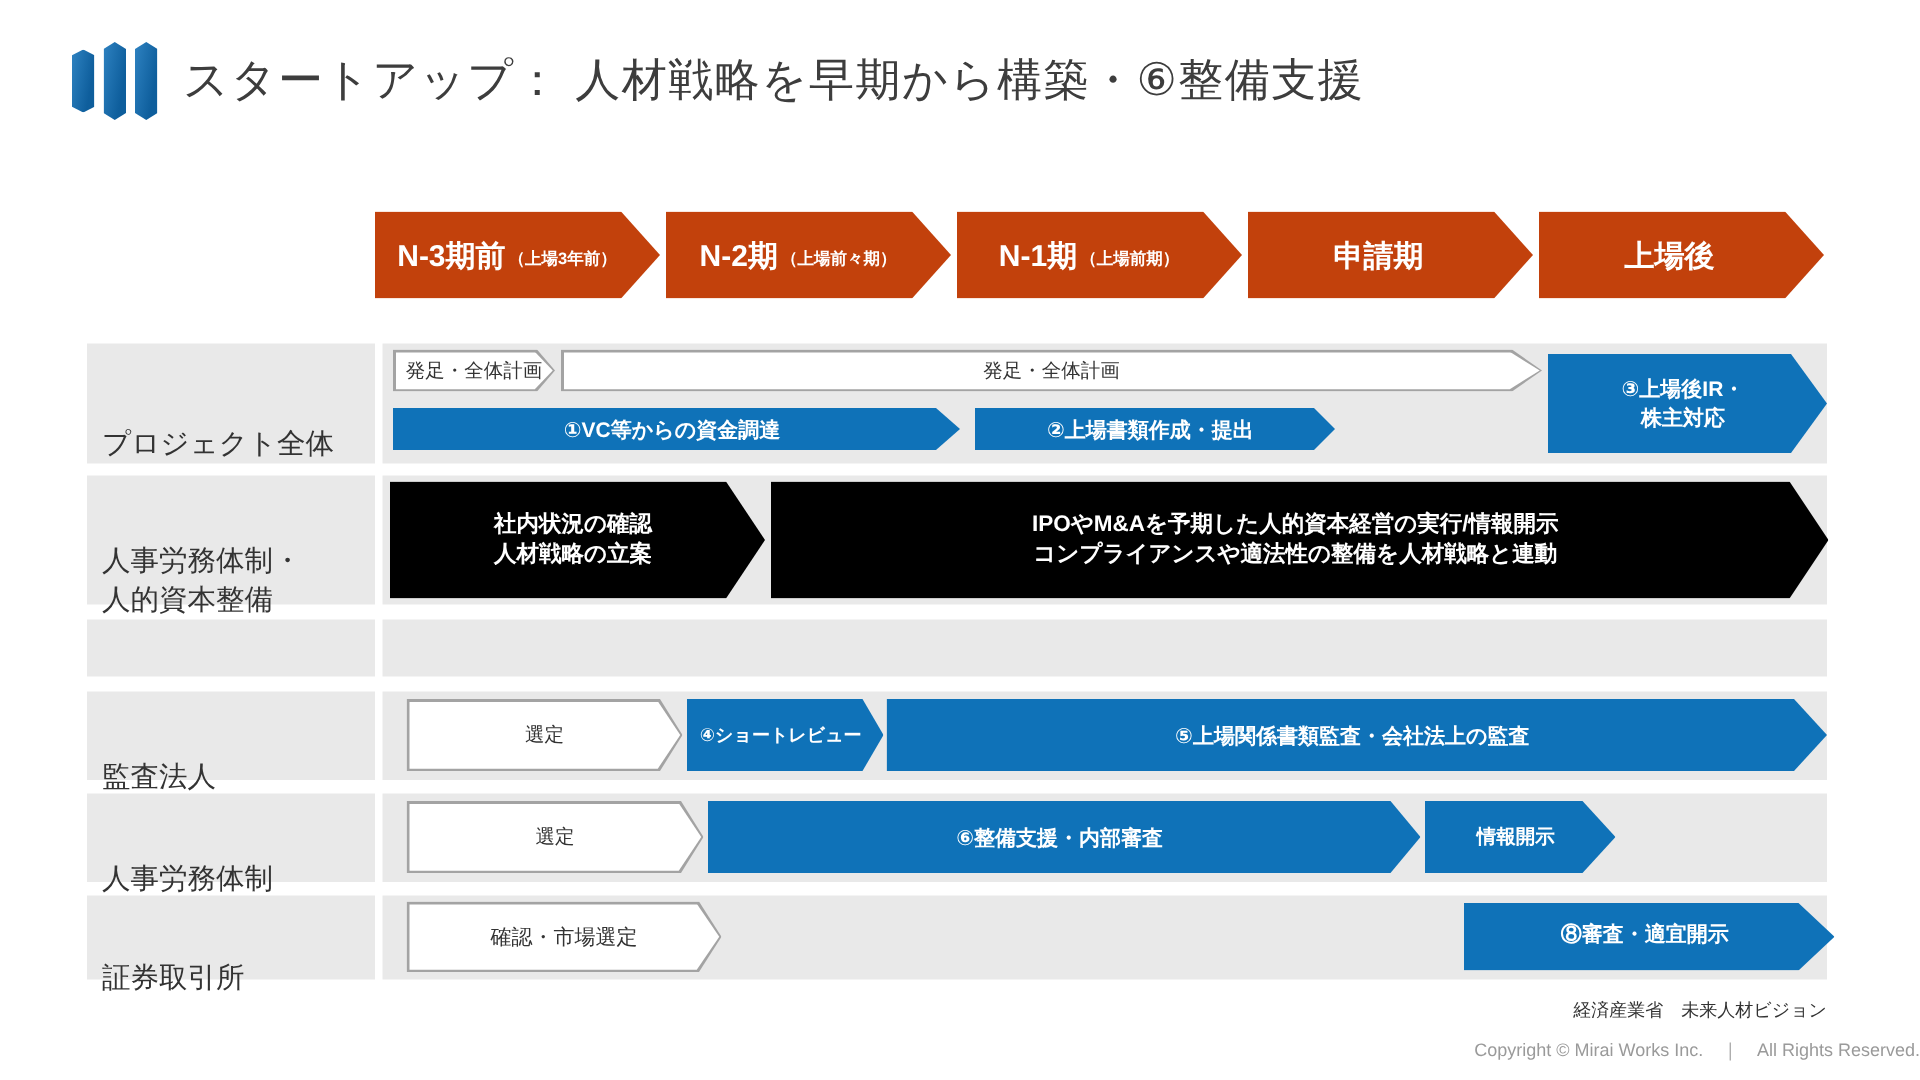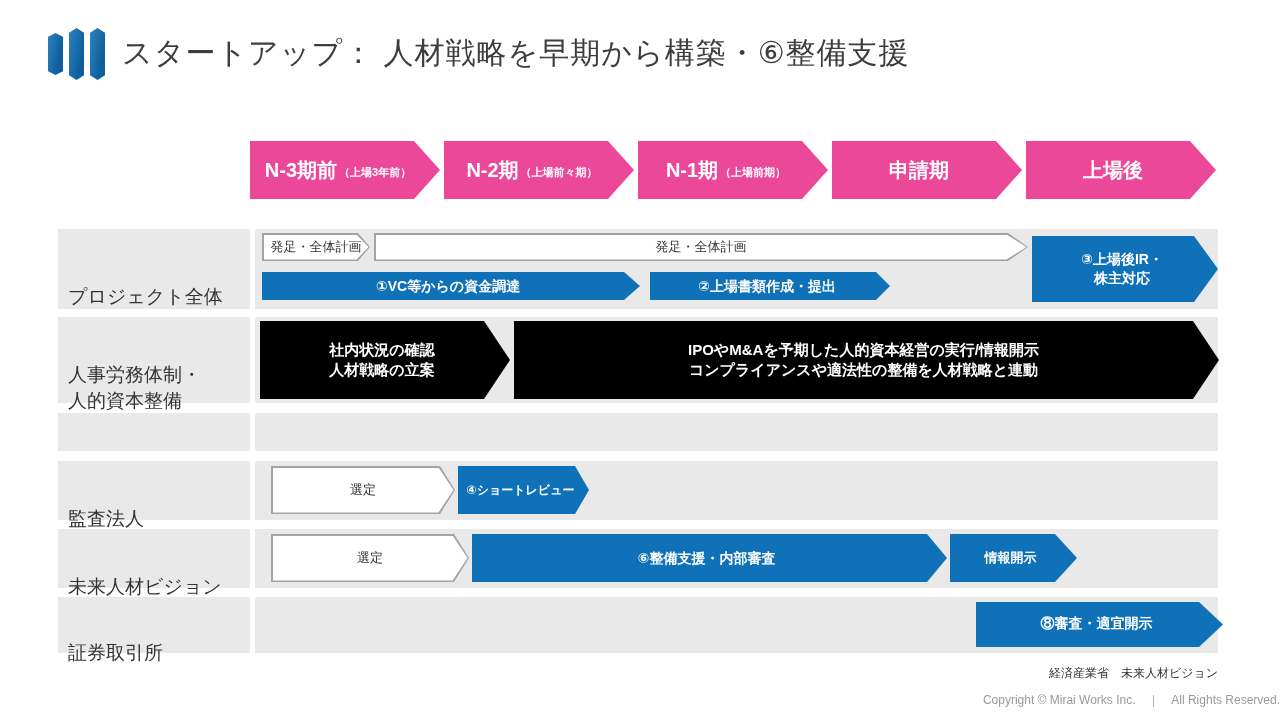--- a/index.html
+++ b/index.html
@@ -8,21 +8,21 @@
   .slide { position:relative; width:1280px; height:720px; background:#fff; overflow:hidden; }
 
   
   .logo { position:absolute; left:48px; top:28px; display:flex; align-items:center; gap:6px; height:52px; }
   .logo i { display:block; width:15px; background:linear-gradient(100deg,#2e82c1 0%,#0e5e9c 75%);
             clip-path:polygon(50% 0%,100% 9%,100% 91%,50% 100%,0% 91%,0% 9%); }
   .logo .b1 { height:42px; } .logo .b2 { height:52px; } .logo .b3 { height:52px; }
   .page-title { position:absolute; left:122px; top:33px; font-size:30px; font-weight:500; color:#3d3d3d; letter-spacing:1px; }
 
   
-  .chev { position:absolute; top:141px; height:58px; width:190px; --t:26px; background:#ec4899; color:#fff;
+  .chev { position:absolute; top:141px; height:58px; width:190px; --t:26px; background:#c2410c; color:#fff;
           display:flex; align-items:center; justify-content:center;
           clip-path:polygon(0 0,calc(100% - var(--t)) 0,100% 50%,calc(100% - var(--t)) 100%,0 100%);
           padding-right:14px; }
   .p0{left:250px}.p1{left:444px}.p2{left:638px}.p3{left:832px}.p4{left:1026px}
   .chev-label { font-size:20px; font-weight:bold; }
   .chev-note { font-size:11px; font-weight:bold; margin-left:2px; margin-top:5px; }
 
   
   .bg { position:absolute; background:#e9e9e9; }
   .bg-label { left:58px; width:192px; }
@@ -109,21 +109,21 @@
   <div class="bg bg-content r4"></div>
   <div class="bg bg-label r5"></div>
   <div class="bg bg-content r5"></div>
   <div class="bg bg-label r6"></div>
   <div class="bg bg-content r6"></div>
 
   <div class="row-label r1">プロジェクト全体</div>
   <div class="row-label r2">人事労務体制・
 人的資本整備</div>
   <div class="row-label r4">監査法人</div>
-  <div class="row-label r5">未来人材ビジョン</div>
+  <div class="row-label r5">人事労務体制</div>
   <div class="row-label r6">証券取引所</div>
 
   <div class="wa" id="a-p-w1">
     <span>発足・全体計画</span>
   </div>
   <div class="wa" id="a-p-w2">
     <span>発足・全体計画</span>
   </div>
   <div class="ar blue" id="a-p-b1">①VC等からの資金調達</div>
   <div class="ar blue" id="a-p-b2">②上場書類作成・提出</div>
@@ -132,25 +132,29 @@
 
   <div class="ar navy" id="a-h-1">社内状況の確認
 人材戦略の立案</div>
   <div class="ar navy" id="a-h-2">IPOやM&amp;Aを予期した人的資本経営の実行/情報開示
 コンプライアンスや適法性の整備を人材戦略と連動</div>
 
   <div class="wa" id="a-au-w">
     <span>選定</span>
   </div>
   <div class="ar blue" id="a-au-b1">④ショートレビュー</div>
+  <div class="ar blue" id="a-au-b2">⑤上場関係書類監査・会社法上の監査</div>
 
   <div class="wa" id="a-se-w">
     <span>選定</span>
   </div>
   <div class="ar blue" id="a-se-b1">⑥整備支援・内部審査</div>
   <div class="ar blue" id="a-se-b2">情報開示</div>
 
+  <div class="wa" id="a-ex-w">
+    <span>確認・市場選定</span>
+  </div>
   <div class="ar blue" id="a-ex-b">⑧審査・適宜開示</div>
 
   <div class="source">経済産業省　未来人材ビジョン</div>
   <div class="copyright">Copyright © Mirai Works Inc.　｜　All Rights Reserved.</div>
 
 </div>
 
 </body></html>

